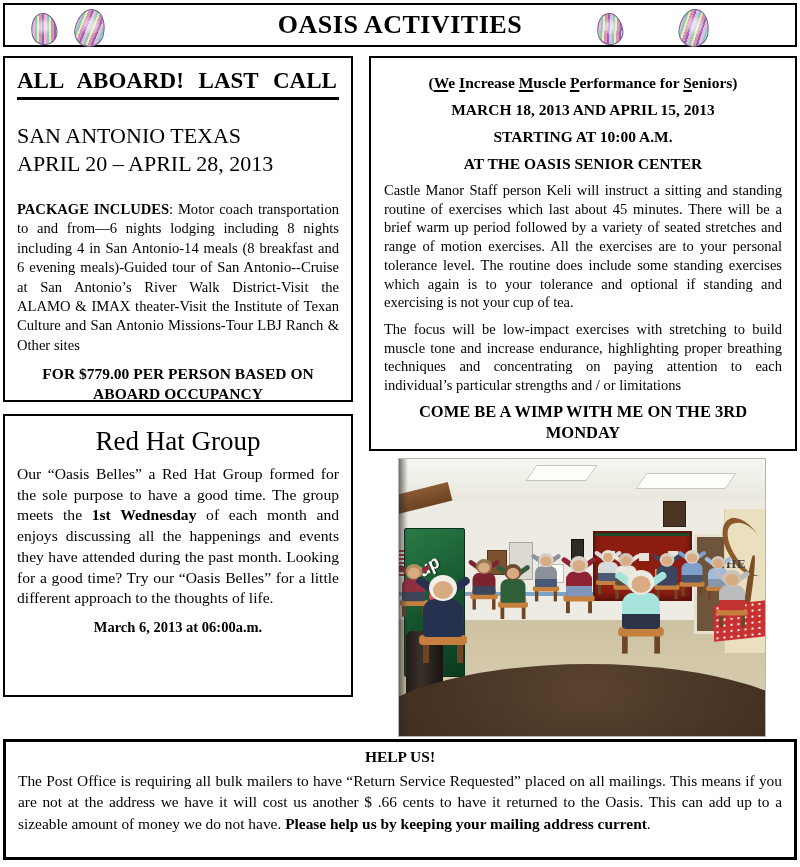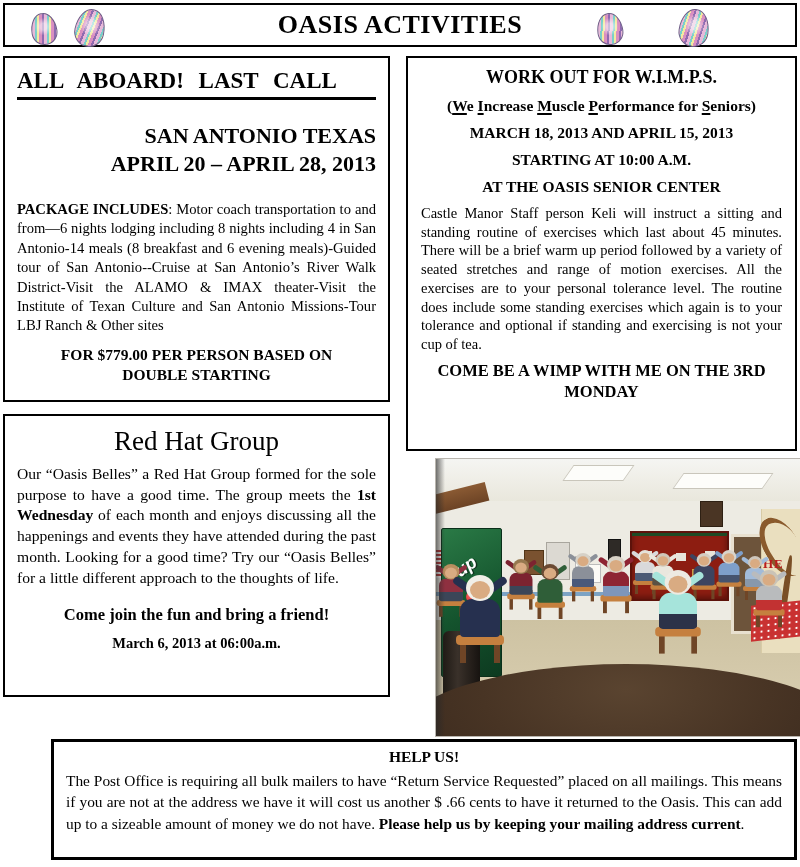--- a/index.html
+++ b/index.html
@@ -13,27 +13,27 @@
   .egg{position:absolute;border-radius:50% 50% 50% 50%/62% 62% 42% 42%;border:1px solid #6e5d86;
        background:
         radial-gradient(circle at 50% 42%, rgba(255,255,255,.55) 0 16%, transparent 42%),
         repeating-linear-gradient(100deg,#8f6ab0 0 2px,#e7b9d9 2px 5px,#79cfca 5px 7px,#f3e9a0 7px 9px,#d98fc0 9px 12px);}
   .egg-1{left:26px;top:8px;width:24px;height:30px;transform:rotate(-10deg);}
   .egg-2{left:70px;top:4px;width:28px;height:36px;transform:rotate(12deg);}
   .egg-3{right:172px;top:8px;width:24px;height:30px;transform:rotate(-8deg);}
   .egg-4{right:86px;top:4px;width:28px;height:36px;transform:rotate(8deg);}
 
   .columns{display:flex;gap:16px;margin-top:9px;align-items:flex-start;}
-  .col-left{width:387px;flex:none;}
+  .col-left{width:350px;flex:none;}
   .col-right{flex:1;min-width:0;}
 
   
   .trip-box{height:346px;padding:10px 12px;overflow:hidden;}
   .trip-headline{font-size:23px;font-weight:bold;border-bottom:3px solid #000;padding-bottom:3px;word-spacing:9px;white-space:nowrap;}
-  .trip-dest{text-align:right;font-weight:bold;font-size:22px;line-height:1.25;margin-top:22px;}
+  .trip-dest{text-align:left;font-weight:normal;font-size:22px;line-height:1.25;margin-top:22px;}
   .trip-pkg{font-size:14.6px;text-align:justify;line-height:1.33;margin-top:23px;}
   .trip-price{text-align:center;font-weight:bold;font-size:15.5px;line-height:1.3;margin-top:9px;}
 
   
   .redhat-box{height:283px;margin-top:12px;padding:8px 12px;overflow:hidden;}
   .redhat-title{text-align:center;font-size:27px;font-weight:normal;margin:2px 0 7px;}
   .redhat-para{font-size:15.6px;text-align:justify;line-height:1.33;}
   .redhat-cta{text-align:center;font-weight:bold;font-size:16.5px;margin-top:17px;}
   .redhat-date{text-align:center;font-weight:bold;font-size:14.5px;margin-top:10px;}
 
@@ -78,41 +78,41 @@
         linear-gradient(#e8e4da,#e8e4da),linear-gradient(#9db6cd,#9db6cd);
       background-size:10px 8px;background-repeat:no-repeat;
       background-position:12% 30%,30% 58%,52% 35%,70% 62%,86% 30%,45% 80%;}
   .ph-speaker{left:72%;top:15%;width:6%;height:9%;background:#4a3524;border:1px solid #2e2013;}
   .ph-door{left:80.5%;top:27%;width:9%;height:36%;background:#6d543b;border:3px solid #e8e0cf;box-sizing:border-box;}
   .ph-mural{right:0;top:18%;width:11%;height:52%;background:#eadfbf;border-left:1px solid #d8cba6;}
   .ph-mural::before{content:"";position:absolute;right:8%;top:4%;width:74%;height:40%;border-radius:50%;
       border-top:6px solid #8a5a2c;border-left:5px solid #8a5a2c;transform:rotate(-30deg);}
   .ph-mural::after{content:"";position:absolute;right:34%;top:32%;width:15%;height:58%;
       background:#7a4f26;border-radius:40%;transform:rotate(8deg);}
-  .ph-he{position:absolute;left:3%;top:33%;color:#b91c1c;font-weight:bold;font-size:13px;letter-spacing:1px;}
+  .ph-he{position:absolute;left:3%;top:33%;color:#404040;font-weight:bold;font-size:13px;letter-spacing:1px;}
   .ph-cloth{right:0;top:52%;width:14%;height:13%;background-color:#c93131;transform:skewY(-6deg);
       background-image:radial-gradient(#fff 1px,transparent 1.5px);background-size:7px 6px;}
   .ph-people{left:0;top:0;right:0;bottom:0;}
   .ph-table{left:-10%;bottom:-26%;width:124%;height:52%;border-radius:50%;z-index:40;
       background:radial-gradient(ellipse at 50% 18%,#5a4430 0%,#483424 45%,#33241a 100%);}
   .ph-shadow{left:0;top:0;bottom:0;width:2.5%;z-index:50;background:linear-gradient(90deg,rgba(40,40,40,.65),transparent);}
 
   .person{position:absolute;width:30px;height:46px;transform:scale(var(--s));transform-origin:top center;}
   .person i{position:absolute;display:block;}
   .p-hair{left:8px;top:0;width:14px;height:13px;border-radius:50%;background:var(--hair);}
   .p-face{left:10px;top:3px;width:10px;height:9px;border-radius:50%;background:#d9ab82;}
   .p-armL{left:1px;top:3px;width:11px;height:4px;border-radius:2px;background:var(--shirt);transform:rotate(35deg);}
   .p-armR{right:1px;top:3px;width:11px;height:4px;border-radius:2px;background:var(--shirt);transform:rotate(-35deg);}
   .p-body{left:5px;top:12px;width:20px;height:19px;border-radius:6px 6px 2px 2px;
       background:linear-gradient(to bottom,var(--shirt) 0 60%,var(--pants) 60% 100%);}
   .p-chair{left:5px;top:27px;width:20px;height:17px;border-left:3px solid #6f4526;border-right:3px solid #6f4526;box-sizing:border-box;}
   .p-seat{left:3px;top:30px;width:24px;height:5px;background:#c5803f;border-radius:2px;}
 
   
-  .help-box{margin-top:2px;min-height:121px;border-width:3px;padding:6px 12px;margin-left:48px;}
+  .help-box{margin-top:2px;min-height:121px;border-width:3px;padding:6px 12px;}
   .help-title{text-align:center;font-weight:bold;font-size:15.5px;}
   .help-para{font-size:15.4px;text-align:justify;line-height:1.38;margin-top:4px;}
   .b{font-weight:bold;}
 </style>
 </head>
 <body>
 
 <div class="page">
 
   <header class="box header-box">
@@ -129,42 +129,41 @@
 
       <section class="box trip-box">
         <div class="trip-headline">ALL ABOARD!    LAST CALL</div>
         <div class="trip-dest">
           <div>SAN ANTONIO TEXAS</div>
           <div>APRIL 20 – APRIL 28, 2013</div>
         </div>
         <p class="trip-pkg" style="margin:23px 0 0;"><span class="b">PACKAGE INCLUDES</span><span>: Motor coach transportation to and from—6 nights lodging including 8 nights including 4 in San Antonio-14 meals (8 breakfast and 6 evening meals)-Guided tour of San Antonio--Cruise at San Antonio’s River Walk District-Visit the ALAMO &amp; IMAX theater-Visit the Institute of Texan Culture and San Antonio Missions-Tour LBJ Ranch &amp; Other sites</span></p>
         <div class="trip-price">
           <div>FOR $779.00 PER PERSON BASED ON</div>
-          <div>DOUBLE STARTING</div>
+          <div>ABOARD OCCUPANCY</div>
         </div>
       </section>
 
       <section class="box redhat-box">
         <h2 class="redhat-title" style="margin:2px 0 7px;">Red Hat Group</h2>
         <p class="redhat-para" style="margin:0;"><span>Our “Oasis Belles” a Red Hat Group formed for the sole purpose to have a good time.  The group meets the </span><span class="b">1st Wednesday</span><span> of each month and  enjoys discussing all the happenings and events they have attended during the past month.  Looking for a good time?  Try our “Oasis Belles” for a little different approach to the thoughts of life.</span></p>
-        <div class="redhat-cta">Come join the fun  and bring a friend!</div>
         <div class="redhat-date">March 6, 2013 at 06:00a.m.</div>
       </section>
 
     </div>
 
     <div class="col-right">
 
       <section class="box wimps-box">
-        <h2 class="wimps-title" style="margin:2px 0 0;">WORK OUT FOR W.I.M.P.S.</h2>
         <div class="wimps-line"><span>(</span><span class="ul">W</span><span>e</span> <span class="ul">I</span><span>ncrease</span> <span class="ul">M</span><span>uscle</span> <span class="ul">P</span><span>erformance</span> <span>for</span> <span class="ul">S</span><span>eniors)</span></div>
         <div class="wimps-line">MARCH 18, 2013 AND APRIL 15, 2013</div>
         <div class="wimps-line">STARTING AT 10:00 A.M.</div>
         <div class="wimps-line">AT THE OASIS SENIOR CENTER</div>
         <p class="wimps-para" style="margin:8px 0 0;">Castle Manor Staff person Keli will instruct a sitting and standing routine of exercises which last about 45 minutes. There will be a brief warm up period followed by a variety of seated stretches and range of motion exercises. All the exercises are to your personal tolerance level. The routine does include some standing exercises which again is to your tolerance and optional if standing and exercising is not your cup of tea.</p>
+        <p class="wimps-para" style="margin:8px 0 0;">The focus will be low-impact exercises with stretching to build muscle tone and increase endurance, highlighting proper breathing techniques and concentrating on paying attention to each individual’s particular strengths and / or limitations</p>
         <div class="wimps-cta">
           <div>COME BE A WIMP WITH ME ON THE 3RD MONDAY</div>
 
         </div>
       </section>
 
       <div class="photo">
         <div class="ph-ceiling"></div>
         <div class="ph-light l1"></div>
         <div class="ph-light l2"></div>

